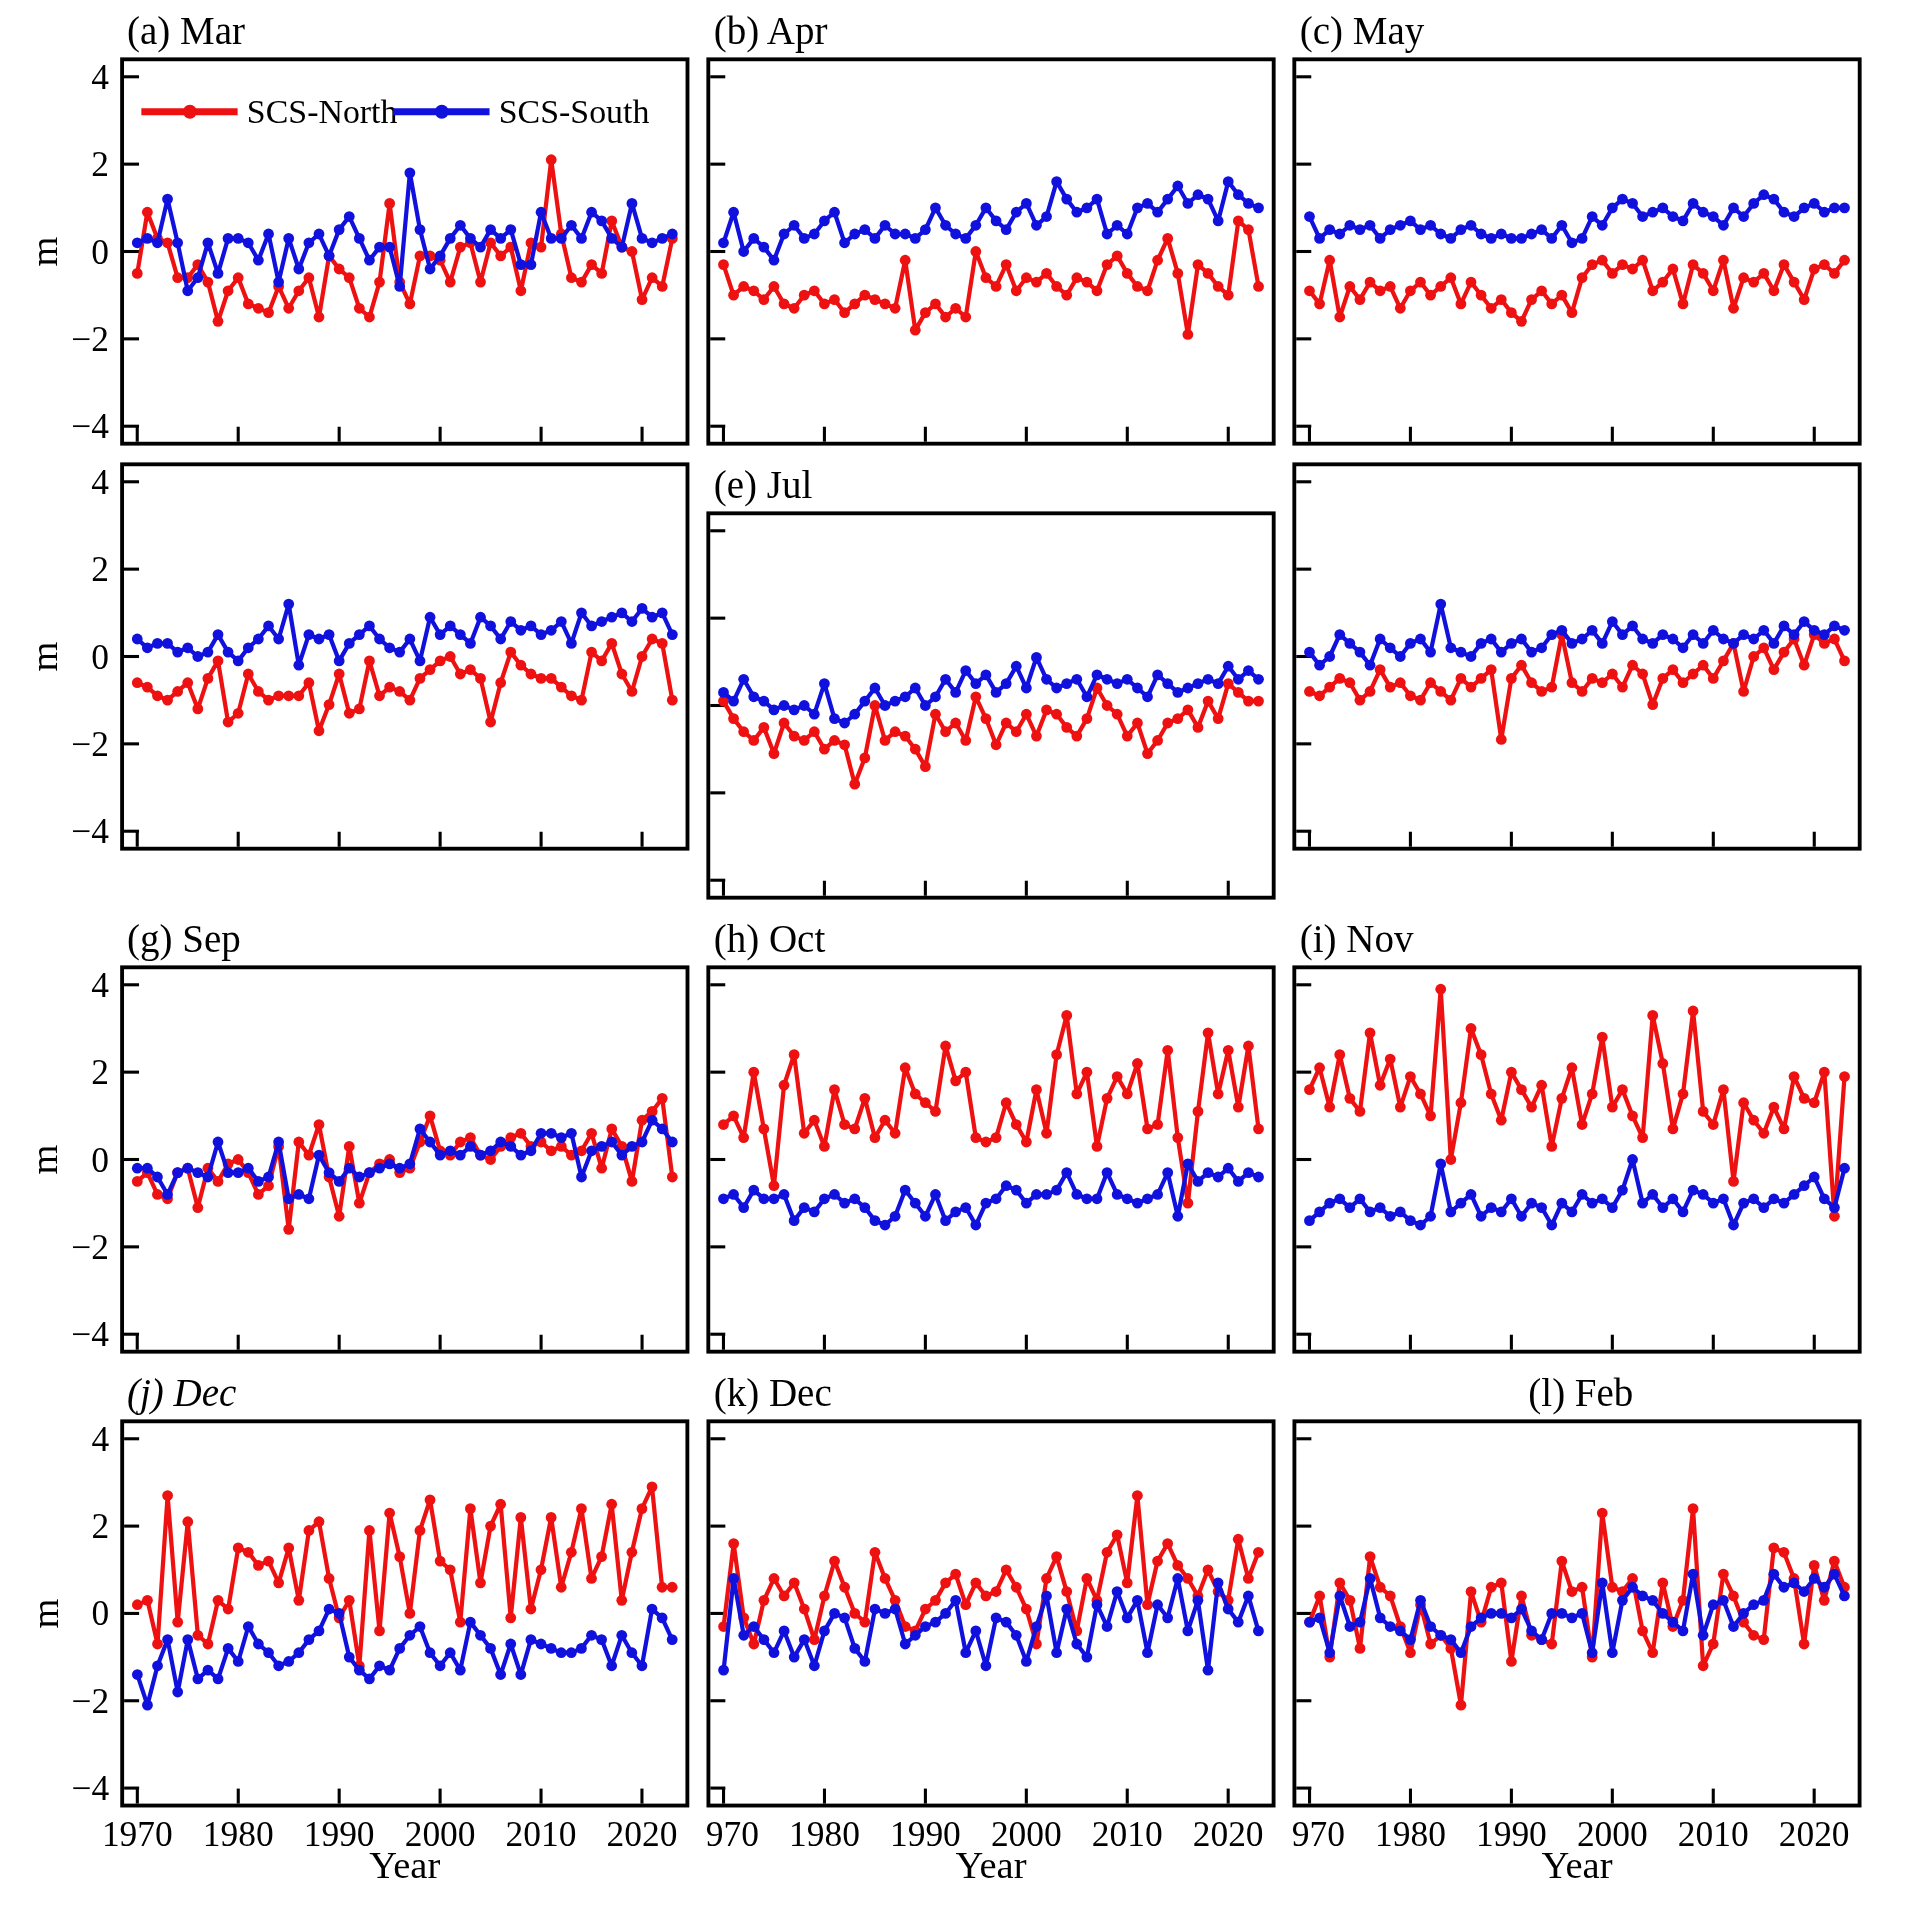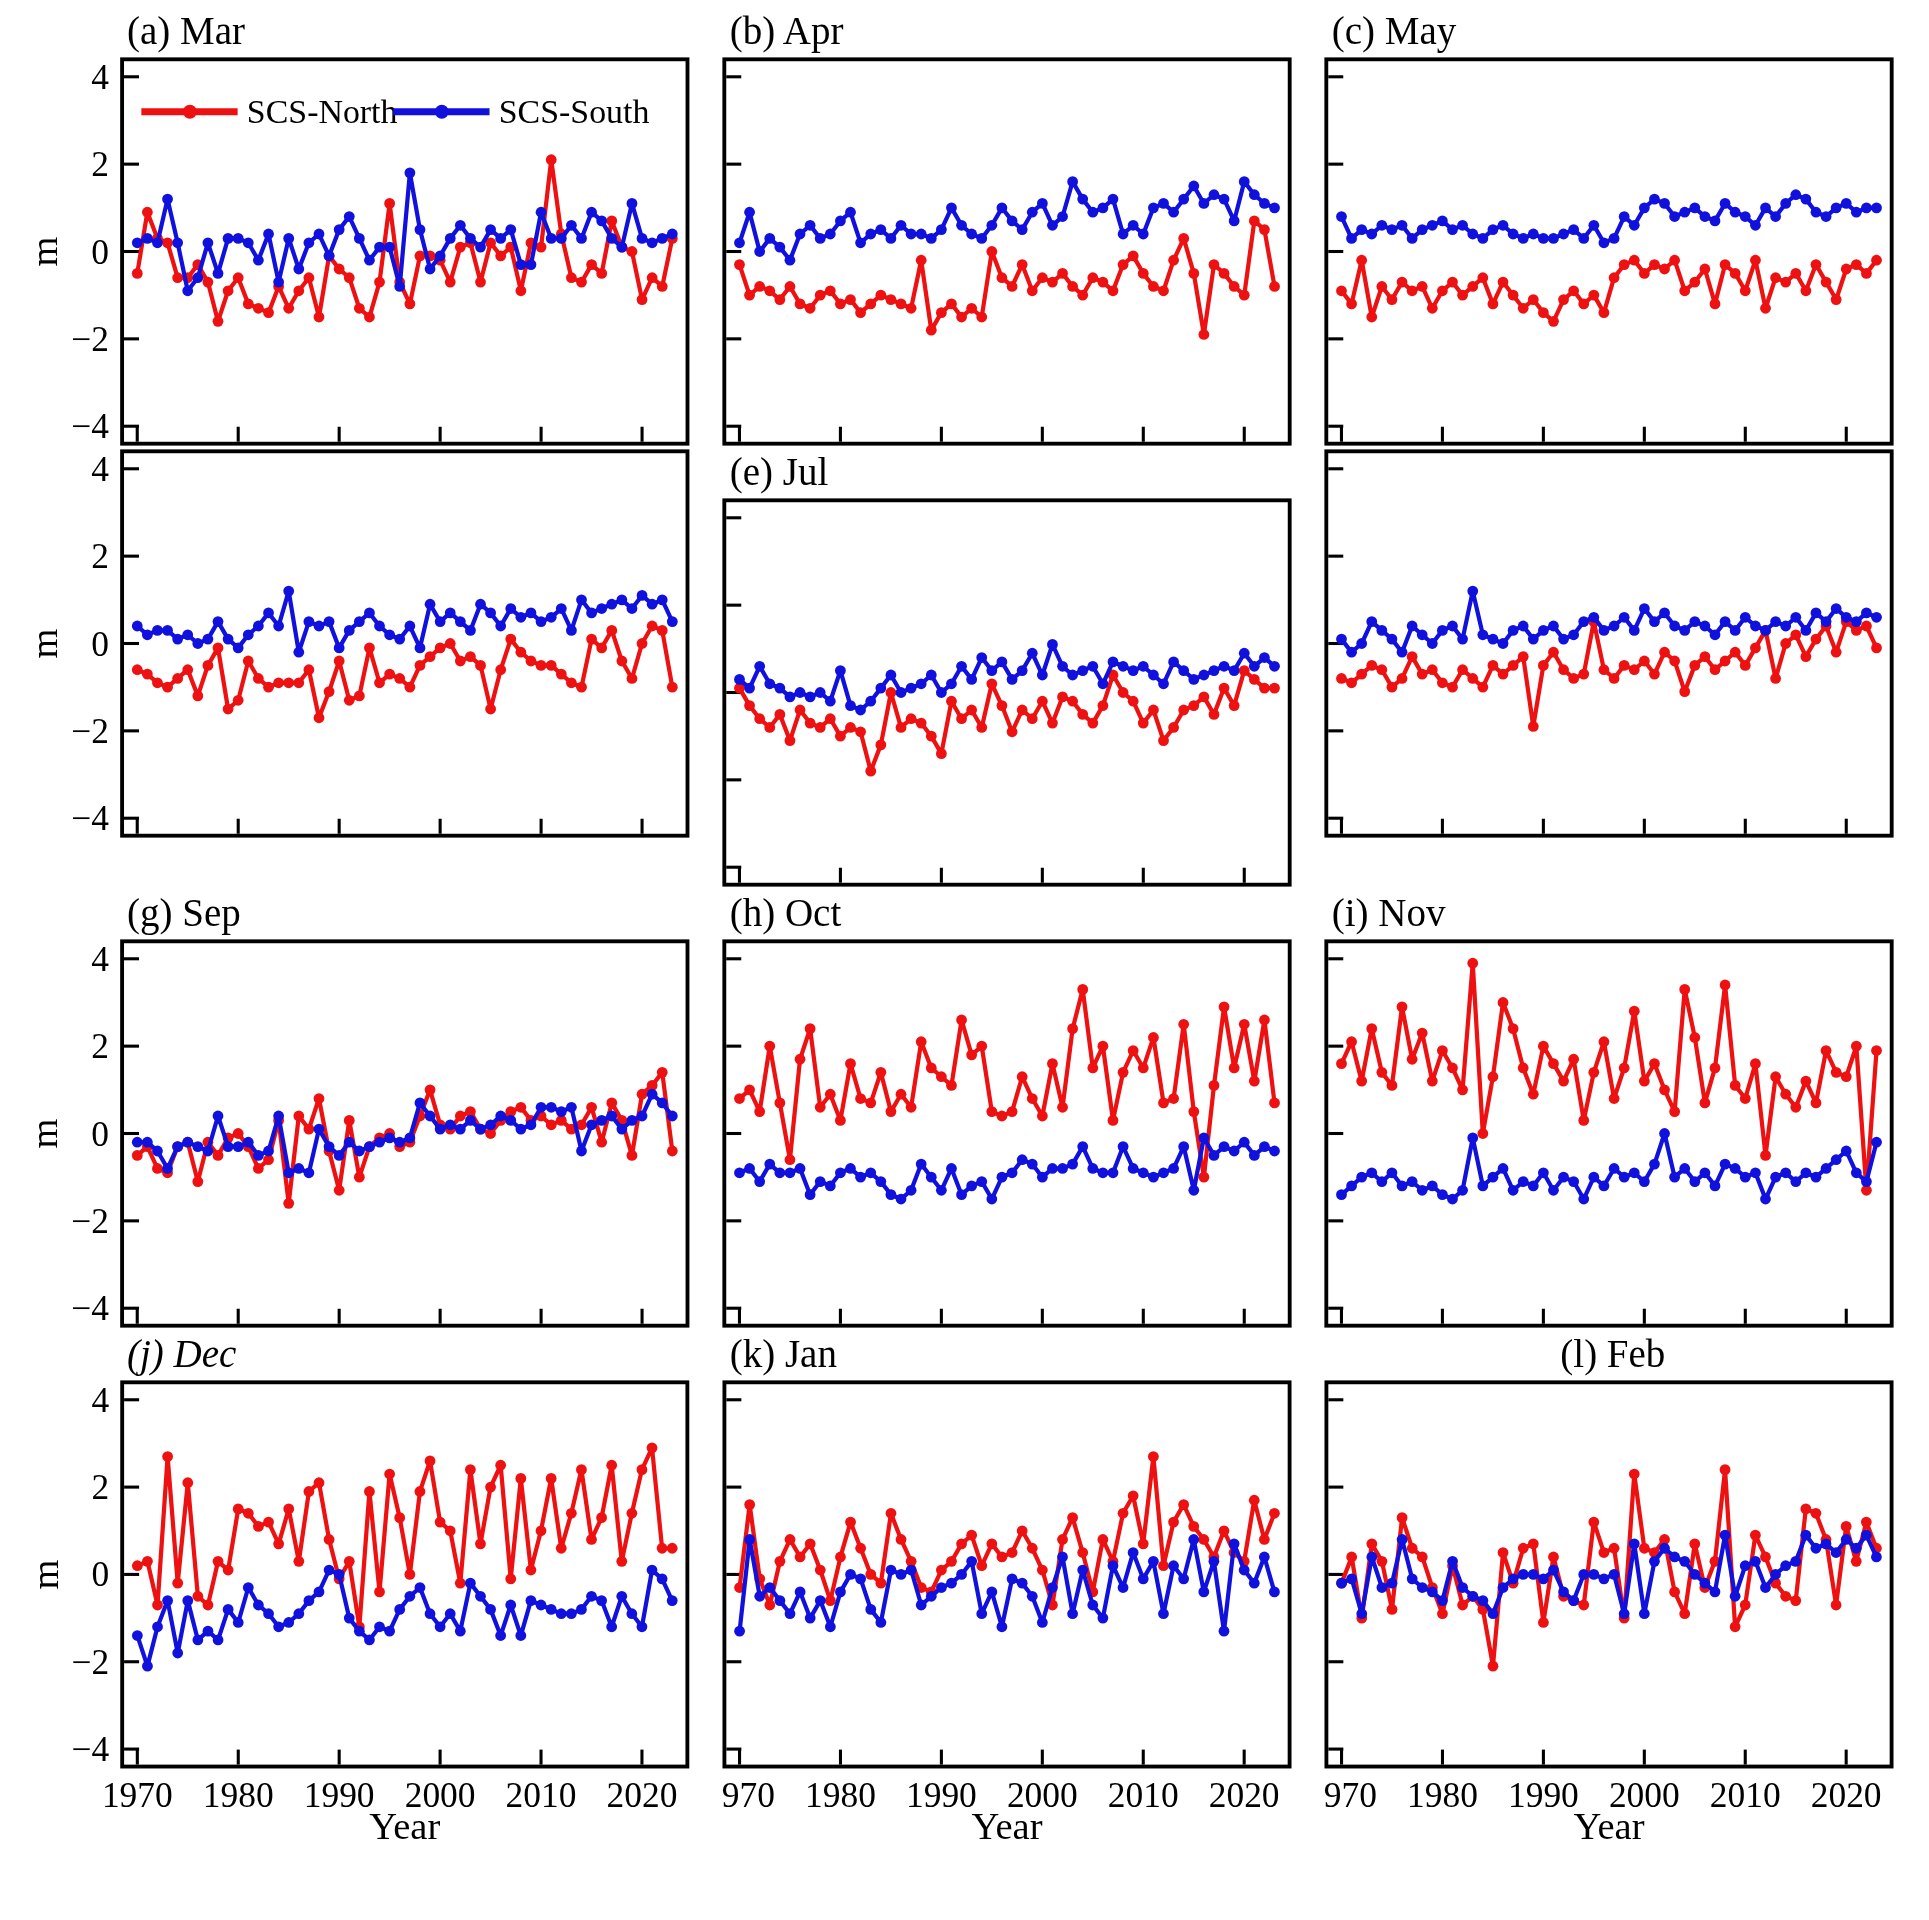--- a/index.html
+++ b/index.html
@@ -1,17 +1,17 @@
 <!DOCTYPE html>
 <html style="font-size:12.3px"><head>
 <meta charset="utf-8">
 <style>
   html,body{margin:0;padding:0;background:#ffffff;}
   body{width:1929px;font-family:"Liberation Serif",serif;color:#000;}
-  #grid{display:grid;grid-template-columns:659px 570px 570px;column-gap:32px;row-gap:3.1px;padding:7.7px 0 0 31px;}
+  #grid{display:grid;grid-template-columns:659px 570px 570px;column-gap:32px;row-gap:3.1px;padding:7.7px 0 0 31px;gap:16px;}
   .panel{display:block;}
   .ptitle{font-size:39px;height:49px;line-height:46px;white-space:nowrap;}
   svg{display:block;}
   svg text{font-family:"Liberation Serif",serif;fill:#000;}
   svg text.tick{font-size:46px;}
   svg text.axlabel{font-size:50px;}
   svg text.legend{font-size:44px;}
 </style>
 </head>
 <body>
@@ -1321,21 +1321,21 @@
           <circle cx="753.7" cy="320.5" r="7" fill="#1111dd"></circle>
           <circle cx="766.8" cy="280.9" r="7" fill="#1111dd"></circle>
           <circle cx="779.9" cy="303.5" r="7" fill="#1111dd"></circle>
           <circle cx="793.0" cy="320.5" r="7" fill="#1111dd"></circle>
           <circle cx="806.1" cy="246.8" r="7" fill="#1111dd"></circle>
           <circle cx="819.2" cy="258.2" r="7" fill="#1111dd"></circle>
           <circle cx="832.3" cy="286.5" r="7" fill="#1111dd"></circle>
         </svg>
       </div>
       <div class="panel">
-        <div class="ptitle" style="padding-left: 7.7px;">(k) Jan</div>
+        <div class="ptitle" style="padding-left: 7.7px;">(k) Dec</div>
         <svg viewBox="0 0 740 600" width="570" height="462">
           <rect x="3" y="3" width="734" height="499" fill="#ffffff" stroke="#000000" stroke-width="5"></rect>
           <line x1="5.5" y1="25.6818181818182" x2="25" y2="25.6818181818182" stroke="#000" stroke-width="4"></line>
           <line x1="5.5" y1="139.09090909090912" x2="25" y2="139.09090909090912" stroke="#000" stroke-width="4"></line>
           <line x1="5.5" y1="252.5" x2="25" y2="252.5" stroke="#000" stroke-width="4"></line>
           <line x1="5.5" y1="365.90909090909093" x2="25" y2="365.90909090909093" stroke="#000" stroke-width="4"></line>
           <line x1="5.5" y1="479.31818181818176" x2="25" y2="479.31818181818176" stroke="#000" stroke-width="4"></line>
           <line x1="22.660714285714285" y1="499.5" x2="22.660714285714285" y2="480" stroke="#000" stroke-width="4"></line>
           <text x="22.660714285714285" y="554" text-anchor="middle" class="tick">1970</text>
           <line x1="153.73214285714286" y1="499.5" x2="153.73214285714286" y2="480" stroke="#000" stroke-width="4"></line>

